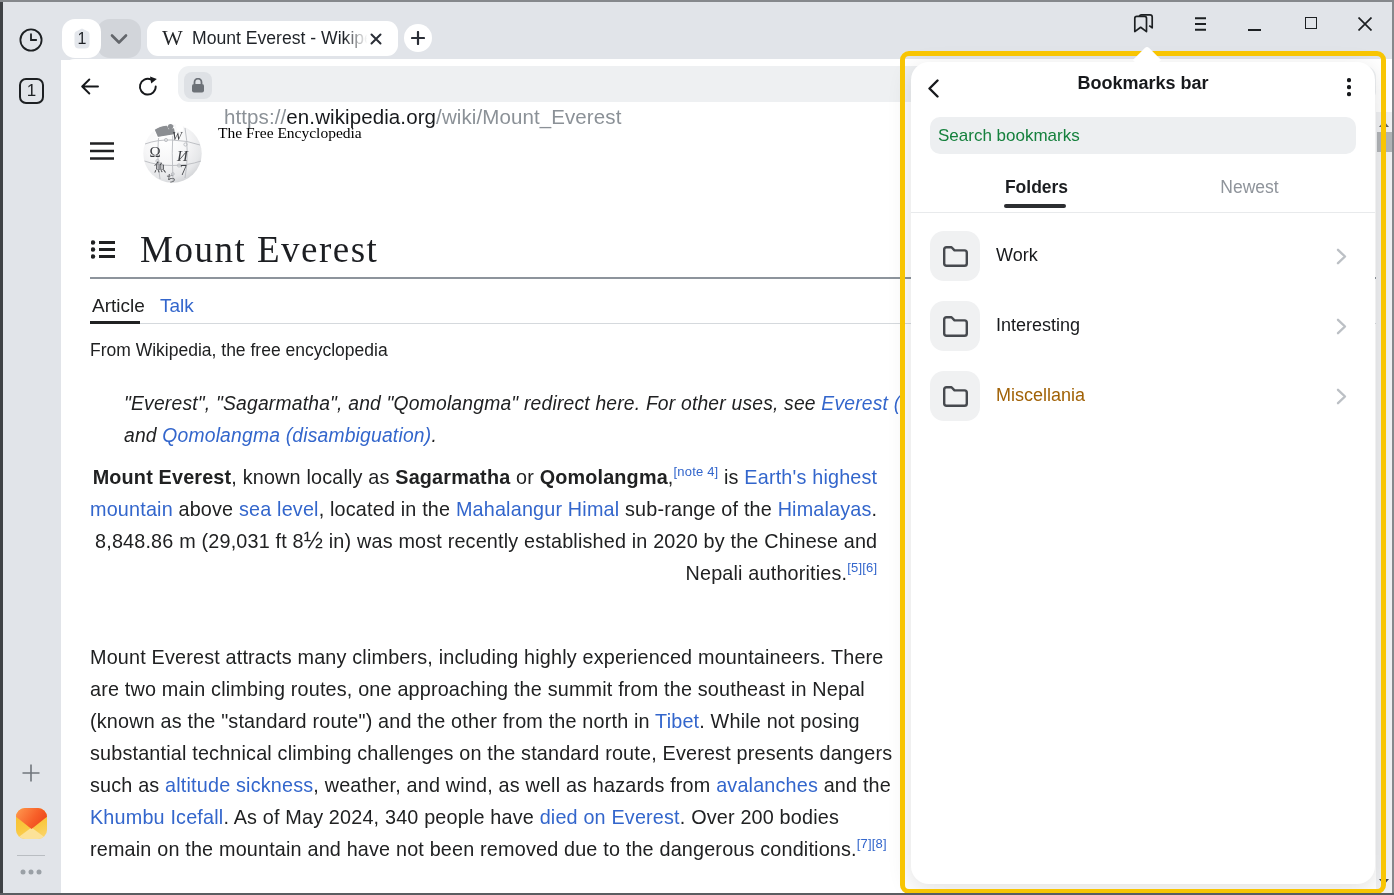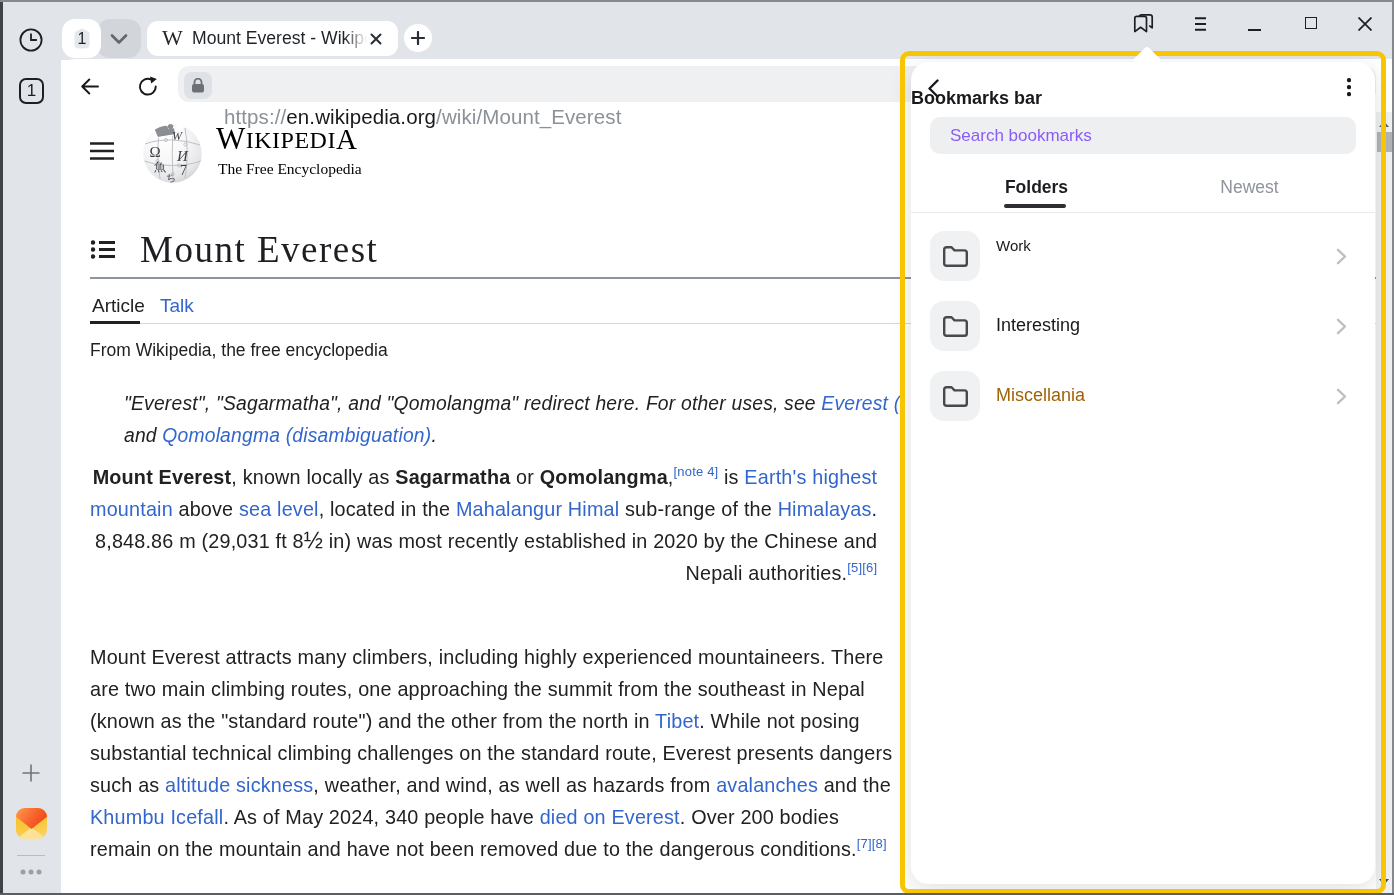--- a/index.html
+++ b/index.html
@@ -160,21 +160,20 @@
         <text x="8.5" y="34" font-size="15">Ω</text>
         <text x="31" y="17" font-size="12" font-style="italic">W</text>
         <text x="36" y="38" font-size="15" font-style="italic">И</text>
         <text x="13" y="48" font-size="12">魚</text>
         <text x="39" y="52" font-size="14">7</text>
         <text x="25" y="58" font-size="10">ち</text>
       </g>
     </svg>
   </div>
   <div class="abs" style="left:155px;top:19px;font-family:'Liberation Serif',serif;color:#000;">
-    <div style="font-size:24px;letter-spacing:0.5px;"><span style="font-size:31px;">W</span><span style="vertical-align:1px;">IKIPEDI</span><span style="font-size:29px;">A</span></div>
     <div style="font-size:15.5px;margin-top:3px;margin-left:2px;">The Free Encyclopedia</div>
   </div>
 
   <div class="abs" style="left:30px;top:138px;width:25px;height:19px;">
     <svg width="25" height="19" viewBox="0 0 25 19" fill="#202122">
       <circle cx="2" cy="2.5" r="2.2"></circle>
         <rect x="8" y="1" width="16" height="3"></rect>
       <circle cx="2" cy="9.5" r="2.2"></circle>
         <rect x="8" y="8" width="16" height="3"></rect>
       <circle cx="2" cy="16.5" r="2.2"></circle>
@@ -231,42 +230,42 @@
 
 <div class="abs" style="left:900px;top:51px;width:486px;height:842.5px;border:5.5px solid #f8c503;border-radius:9px;"></div>
 
 <div class="abs" style="left:1137px;top:50.2px;width:20px;height:20px;background:#fff;transform:rotate(45deg);border-radius:3px 0 0 0;"></div>
 
 <div class="abs" style="left:926px;top:79px;">
   <svg width="14" height="19" viewBox="0 0 14 19" fill="none" stroke="#17191c" stroke-width="2.4" stroke-linecap="round" stroke-linejoin="round">
       <path d="M11.5 1.5 L3.5 9.5 L11.5 17.5"></path>
     </svg>
 </div>
-<div class="abs" style="left:911px;top:88px;width:464px;text-align:left;font-size:18px;font-weight:bold;color:#17191c;">Bookmarks bar</div>
+<div class="abs" style="left:911px;top:73px;width:464px;text-align:center;font-size:18px;font-weight:bold;color:#17191c;">Bookmarks bar</div>
 <div class="abs" style="left:1347px;top:78px;width:4px;height:20px;">
   <svg width="4" height="20">
       <circle cx="2" cy="2.2" r="2.1" fill="#17191c"></circle>
       <circle cx="2" cy="9.2" r="2.1" fill="#17191c"></circle>
       <circle cx="2" cy="16.2" r="2.1" fill="#17191c"></circle>
     </svg>
 </div>
-<div class="abs" style="left:930px;top:117px;width:426px;height:37px;background:#edeff1;border-radius:10px;font-size:17px;color:#8b5cf6;line-height:37px;padding-left:20px;">Search bookmarks</div>
+<div class="abs" style="left:930px;top:117px;width:426px;height:37px;background:#edeff1;border-radius:10px;font-size:17px;color:#15803d;line-height:37px;padding-left:8px;">Search bookmarks</div>
 
 <div class="abs" style="left:930px;top:177px;width:213px;text-align:center;font-size:17.5px;font-weight:bold;color:#1c1e21;">Folders</div>
 <div class="abs" style="left:1143px;top:177px;width:213px;text-align:center;font-size:17.5px;color:#8f949b;">Newest</div>
 <div class="abs" style="left:1004px;top:204px;width:62px;height:3.5px;background:#2c2e31;border-radius:2px;"></div>
 <div class="abs" style="left:911px;top:212px;width:464px;height:1px;background:#e8eaec;"></div>
 
 <div class="abs" style="left:930px;top:231px;width:50px;height:50px;background:#f0f1f2;border-radius:14px;"></div>
 <div class="abs" style="left:943px;top:246px;">
   <svg width="25" height="21" viewBox="0 0 25 21" fill="none" stroke="#46494e" stroke-width="2.4" stroke-linejoin="round">
       <path d="M1.2 17.5 V3.5 Q1.2 1.2 3.5 1.2 H8.5 L11.5 4.4 H21.5 Q23.8 4.4 23.8 6.7 V17.5 Q23.8 19.8 21.5 19.8 H3.5 Q1.2 19.8 1.2 17.5 Z"></path>
     </svg>
 </div>
-<div class="abs" style="left:996px;top:237px;font-size:15px;color:#17191c;">Work</div>
+<div class="abs" style="left:996px;top:245px;font-size:18px;color:#17191c;">Work</div>
 <div class="abs" style="left:1336px;top:248px;">
   <svg width="11" height="17" viewBox="0 0 11 17" fill="none" stroke="#bcc0c5" stroke-width="2.4" stroke-linecap="round" stroke-linejoin="round">
       <path d="M2 1.8 L9 8.5 L2 15.2"></path>
     </svg>
 </div>
 
 <div class="abs" style="left:930px;top:301px;width:50px;height:50px;background:#f0f1f2;border-radius:14px;"></div>
 <div class="abs" style="left:943px;top:316px;">
   <svg width="25" height="21" viewBox="0 0 25 21" fill="none" stroke="#46494e" stroke-width="2.4" stroke-linejoin="round">
       <path d="M1.2 17.5 V3.5 Q1.2 1.2 3.5 1.2 H8.5 L11.5 4.4 H21.5 Q23.8 4.4 23.8 6.7 V17.5 Q23.8 19.8 21.5 19.8 H3.5 Q1.2 19.8 1.2 17.5 Z"></path>

